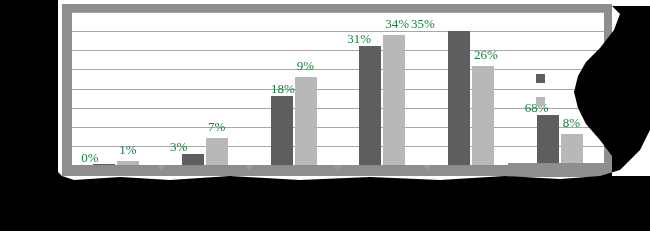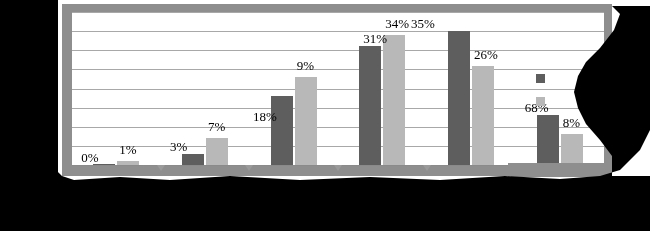--- a/index.html
+++ b/index.html
@@ -53,21 +53,21 @@
     position:absolute;
     left:72px;top:12px;
     width:532px;height:153px;
   }
 
   
   .dlabel{
     position:absolute;
     font-family:"Liberation Serif", serif;
     font-size:13px;
-    color:#000000;
+    color:#15803d;
     white-space:nowrap;
     line-height:1;
   }
 
   
   .tick{
     position:absolute;
     width:0;height:0;
     border-left:4px solid transparent;
     border-right:4px solid transparent;
@@ -155,23 +155,23 @@
       <div class="bar s1" style="left: 400px; width: 22px; height: 99.45px;"></div>
       <div class="bar s0" style="left: 464.667px; width: 22px; height: 49.725px;"></div>
       <div class="bar s1" style="left: 488.667px; width: 22px; height: 30.6px;"></div>
     </div>
 
   <div id="dlabels">
       <div class="dlabel" style="left: 81.3333px; top: 151px;">0%</div>
       <div class="dlabel" style="left: 119.333px; top: 143.175px;">1%</div>
       <div class="dlabel" style="left: 170px; top: 139.525px;">3%</div>
       <div class="dlabel" style="left: 208px; top: 120.225px;">7%</div>
-      <div class="dlabel" style="left: 253px; top: 82.15px; margin-top: 28px;">18%</div>
+      <div class="dlabel" style="left: 271px; top: 82.15px;">18%</div>
       <div class="dlabel" style="left: 296.667px; top: 59.025px;">9%</div>
-      <div class="dlabel" style="left: 347.333px; top: 32.425px; margin-left: 16px;">31%</div>
+      <div class="dlabel" style="left: 347.333px; top: 32.425px;">31%</div>
       <div class="dlabel" style="left: 385.333px; top: 16.95px;">34%</div>
       <div class="dlabel" style="left: 411px; top: 17.125px;">35%</div>
       <div class="dlabel" style="left: 474px; top: 47.55px;">26%</div>
       <div class="dlabel" style="left: 524.667px; top: 101.275px;">68%</div>
       <div class="dlabel" style="left: 562.667px; top: 116.4px;">8%</div>
     </div>
 
   <div id="ticks">
       <div class="tick" style="left: 156.667px; top: 165px;"></div>
       <div class="tick" style="left: 245.333px; top: 165px;"></div>

